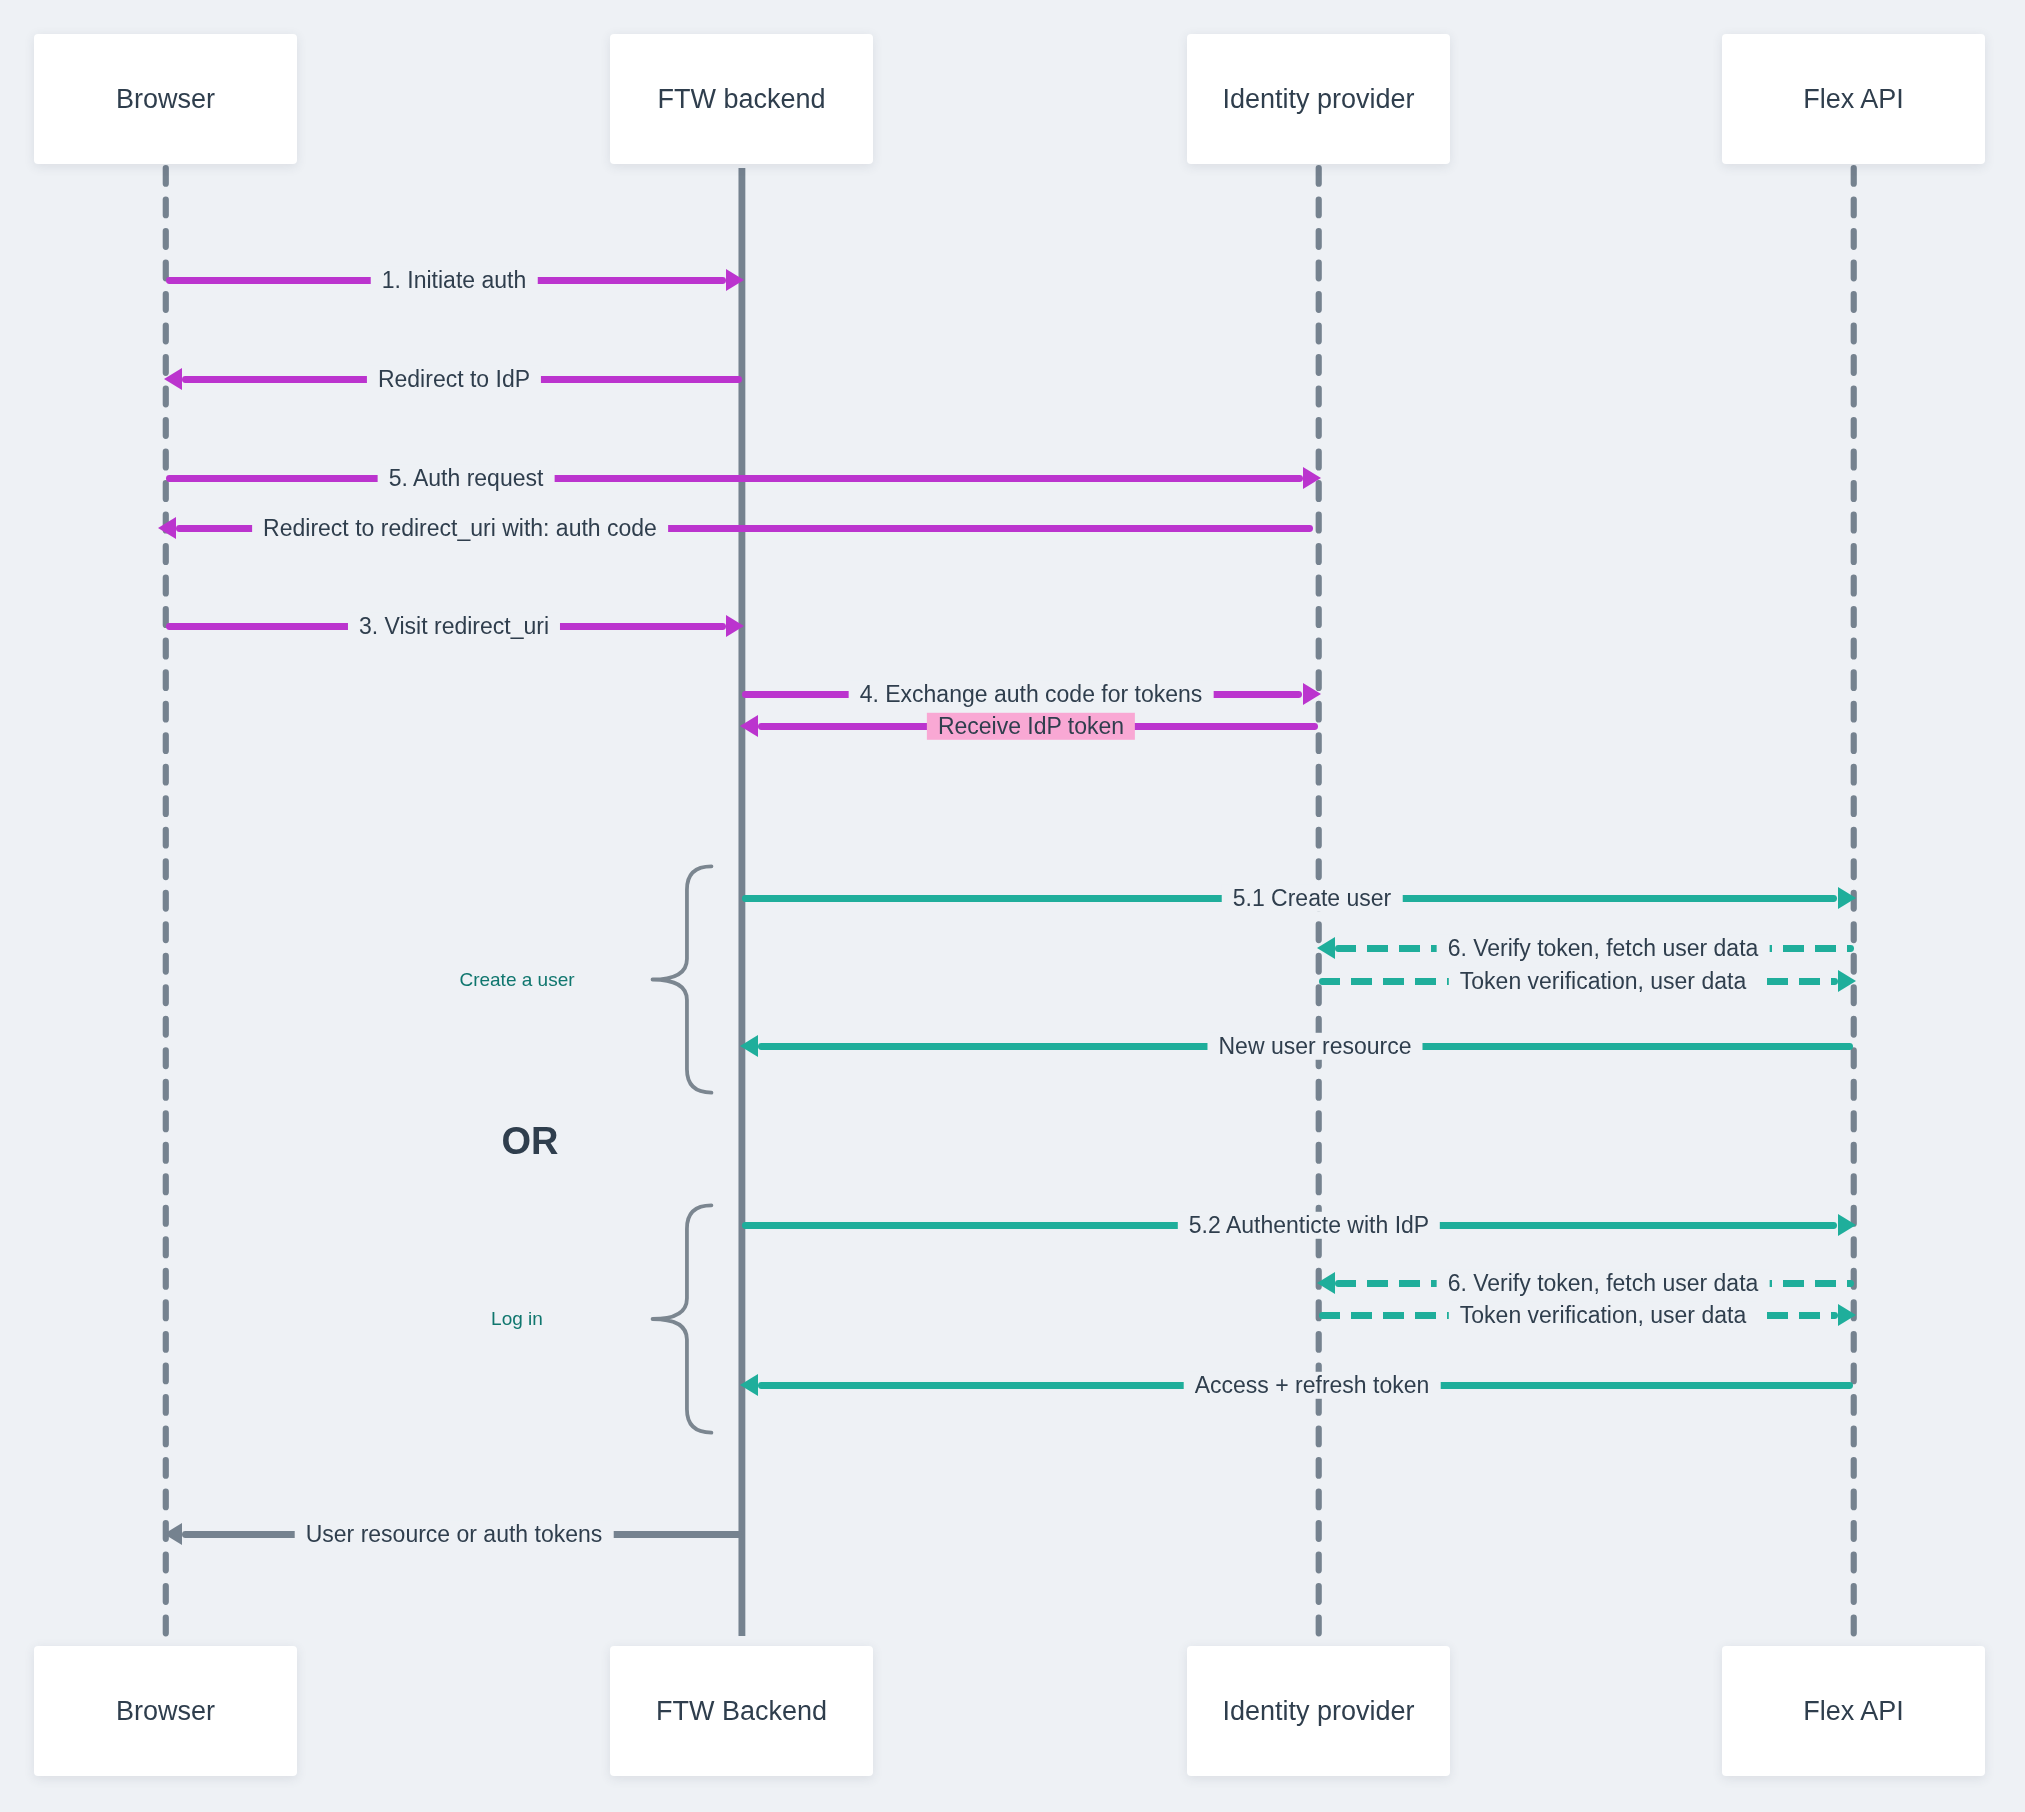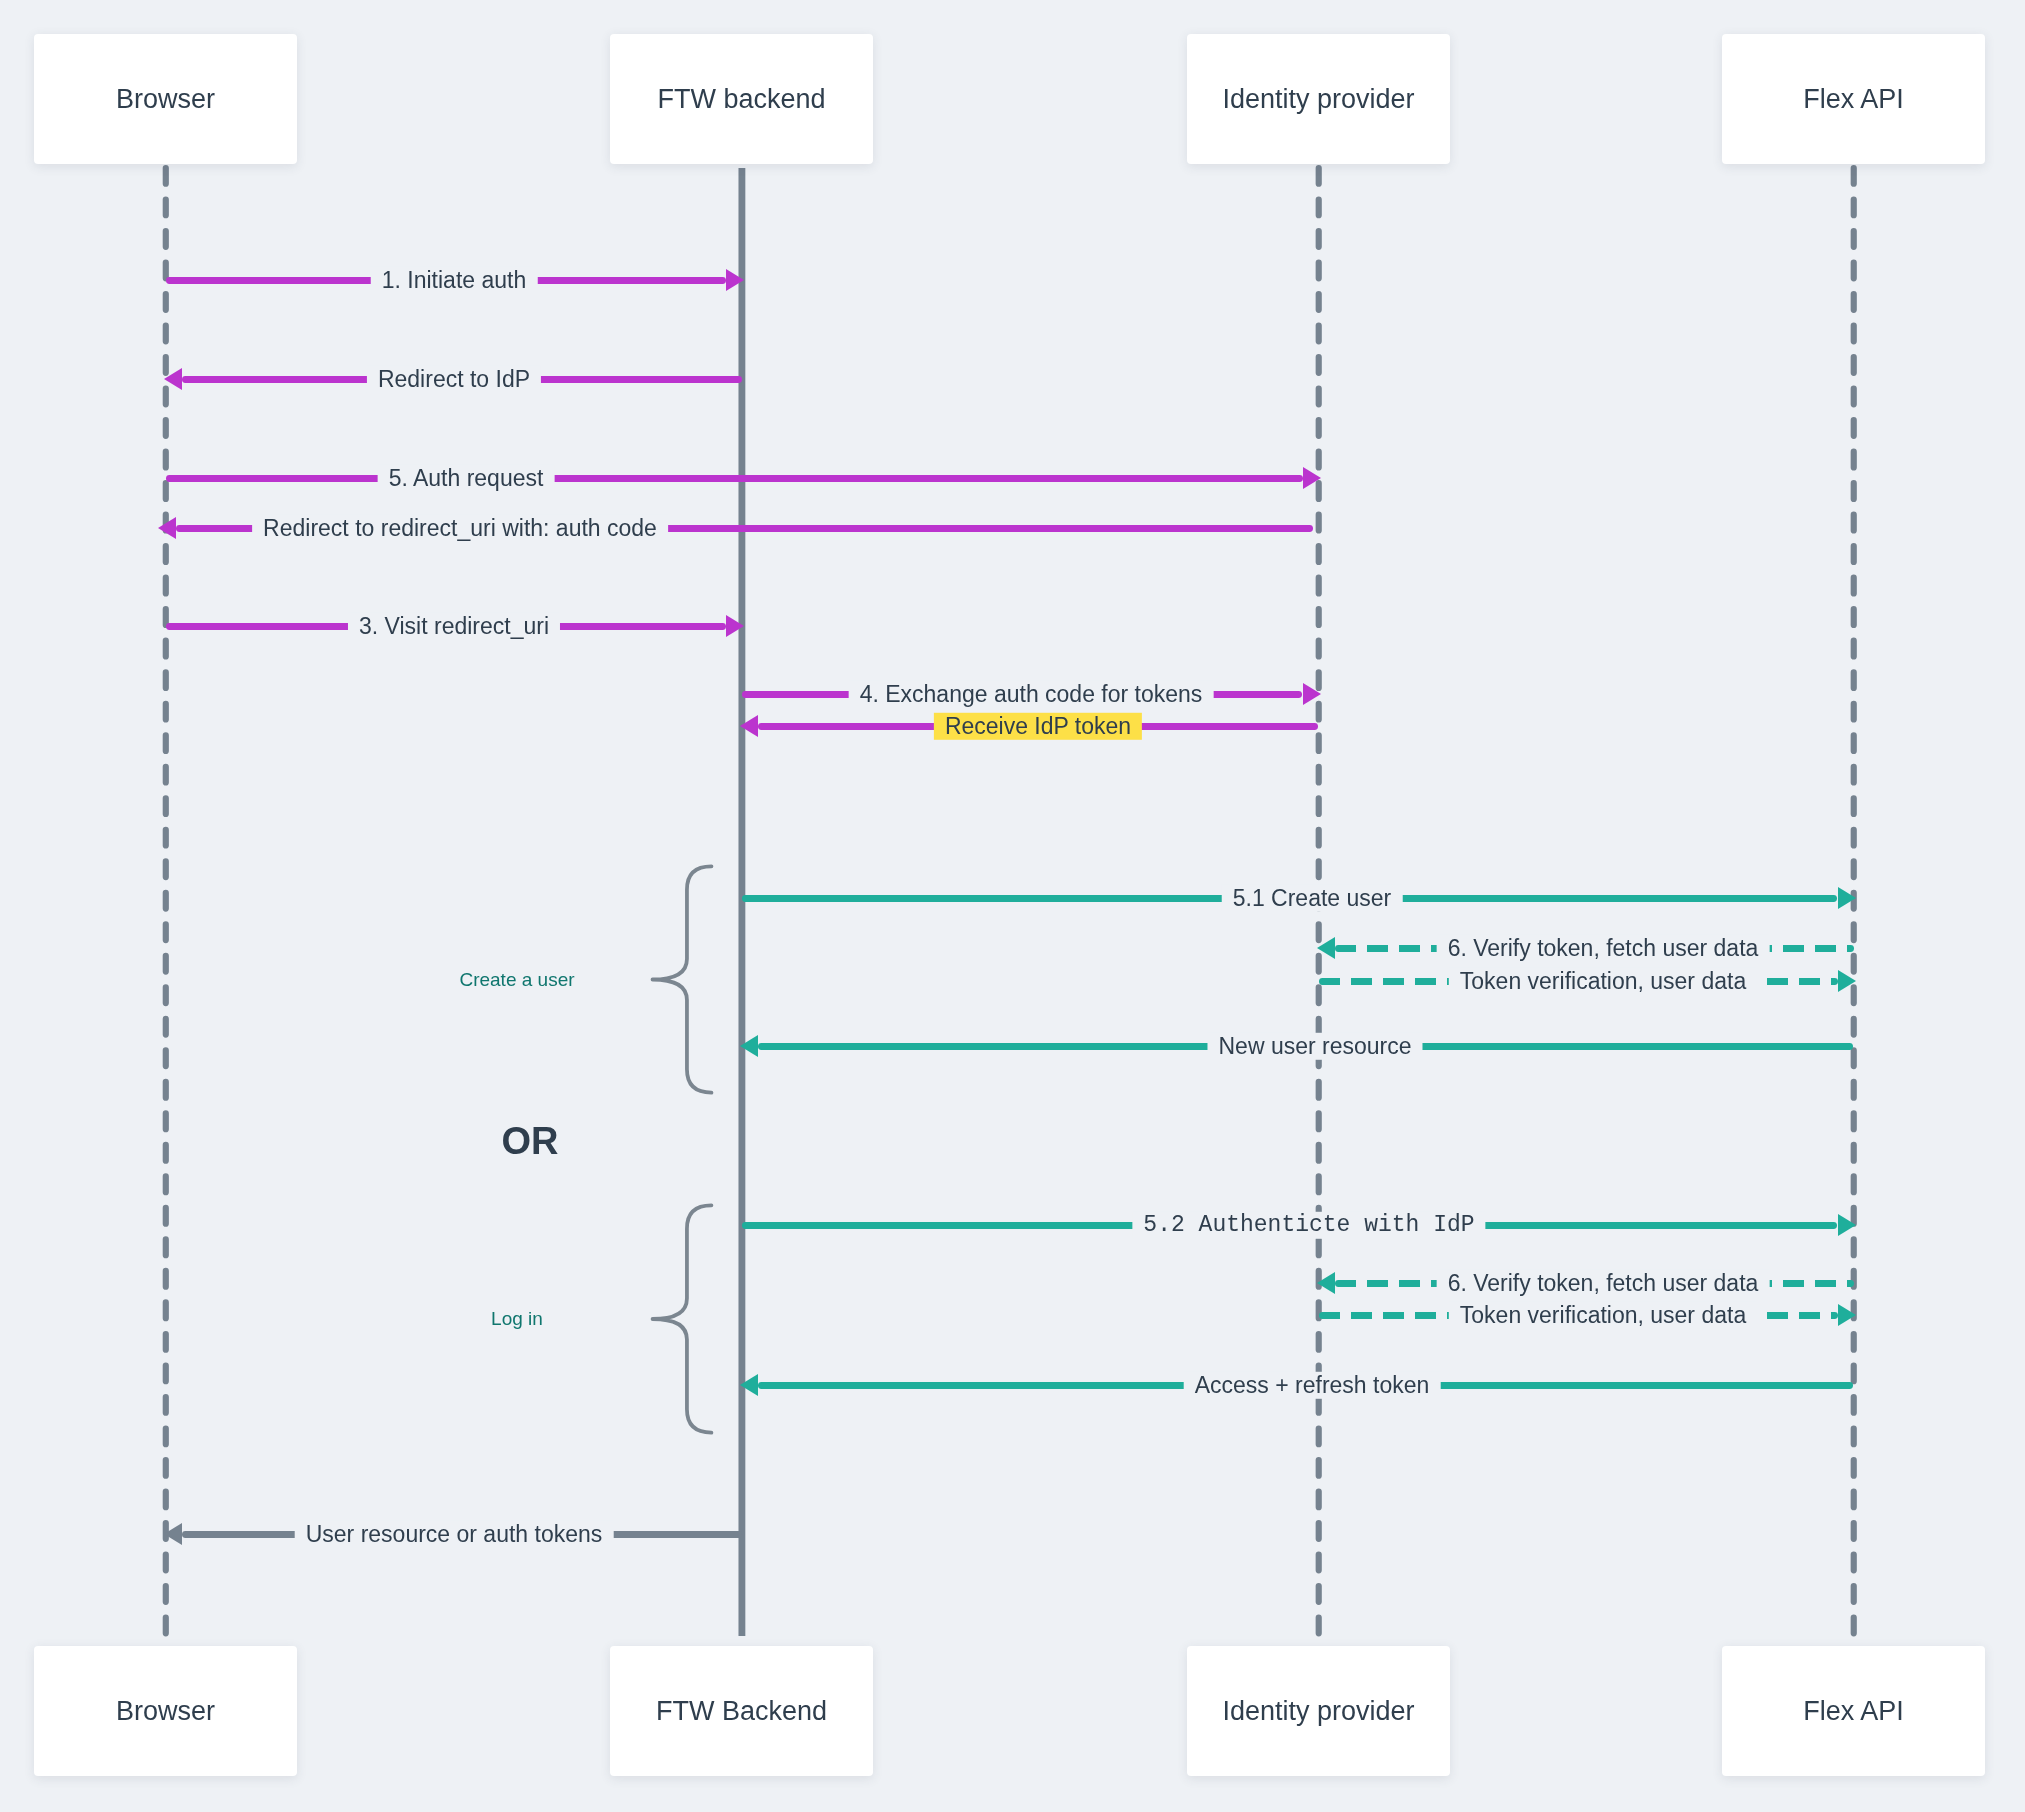--- a/index.html
+++ b/index.html
@@ -105,21 +105,21 @@
     <span class="mlabel" style="left: 288px; background: rgb(238, 241, 245);">3. Visit redirect_uri</span>
   </div>
     <div class="message" style="left: 742px; top: 691px; width: 577px;">
     <div class="shaft" style="left: 0px; width: 560px; background: rgb(187, 52, 206);"></div>
     <div class="head right" style="right: -2.1px; border-left-color: rgb(187, 52, 206);"></div>
     <span class="mlabel" style="left: 289px; background: rgb(238, 241, 245);">4. Exchange auth code for tokens</span>
   </div>
     <div class="message" style="left: 742px; top: 723px; width: 577px;">
     <div class="shaft" style="left: 16.4px; width: 560px; background: rgb(187, 52, 206);"></div>
     <div class="head left" style="left: -2.1px; border-right-color: rgb(187, 52, 206);"></div>
-    <span class="mlabel" style="left: 296px; background: #fde047;">Receive IdP token</span>
+    <span class="mlabel" style="left: 289px; background: #f9a8d4;">Receive IdP token</span>
   </div>
     <div class="message" style="left: 742px; top: 895px; width: 1112px;">
     <div class="shaft" style="left: 0px; width: 1095px; background: rgb(31, 174, 155);"></div>
     <div class="head right" style="right: -2.1px; border-left-color: rgb(31, 174, 155);"></div>
     <span class="mlabel" style="left: 570px; background: rgb(238, 241, 245);">5.1 Create user</span>
   </div>
     <div class="message" style="left: 1319px; top: 945px; width: 535px;">
     <div class="shaft" style="left: 16.4px; width: 519px; background: repeating-linear-gradient(90deg, rgb(31, 174, 155) 0px, rgb(31, 174, 155) 20.6px, transparent 20.6px, transparent 32px);"></div>
     <div class="head left" style="left: -2.1px; border-right-color: rgb(31, 174, 155);"></div>
     <span class="mlabel" style="left: 284px; background: rgb(238, 241, 245);">6. Verify token, fetch user data</span>
@@ -127,21 +127,21 @@
     <div class="message" style="left: 1319px; top: 978px; width: 535px;">
     <div class="shaft" style="left: 0px; width: 519px; background: repeating-linear-gradient(90deg, rgb(31, 174, 155) 0px, rgb(31, 174, 155) 20.6px, transparent 20.6px, transparent 32px);"></div>
     <div class="head right" style="right: -2.1px; border-left-color: rgb(31, 174, 155);"></div>
     <span class="mlabel" style="left: 284px; background: rgb(238, 241, 245);">Token verification, user data</span>
   </div>
     <div class="message" style="left: 742px; top: 1043px; width: 1112px;">
     <div class="shaft" style="left: 16.4px; width: 1095px; background: rgb(31, 174, 155);"></div>
     <div class="head left" style="left: -2.1px; border-right-color: rgb(31, 174, 155);"></div>
     <span class="mlabel" style="left: 573px; background: rgb(238, 241, 245);">New user resource</span>
   </div>
-    <div class="message" style="left: 742px; top: 1222px; width: 1112px; font-family: Liberation Mono, monospace;">
+    <div class="message" style="left: 742px; top: 1222px; width: 1112px;">
     <div class="shaft" style="left: 0px; width: 1095px; background: rgb(31, 174, 155);"></div>
     <div class="head right" style="right: -2.1px; border-left-color: rgb(31, 174, 155);"></div>
     <span class="mlabel" style="left: 567px; background: rgb(238, 241, 245);">5.2 Authenticte with IdP</span>
   </div>
     <div class="message" style="left: 1319px; top: 1280px; width: 535px;">
     <div class="shaft" style="left: 16.4px; width: 519px; background: repeating-linear-gradient(90deg, rgb(31, 174, 155) 0px, rgb(31, 174, 155) 20.6px, transparent 20.6px, transparent 32px);"></div>
     <div class="head left" style="left: -2.1px; border-right-color: rgb(31, 174, 155);"></div>
     <span class="mlabel" style="left: 284px; background: rgb(238, 241, 245);">6. Verify token, fetch user data</span>
   </div>
     <div class="message" style="left: 1319px; top: 1312px; width: 535px;">

